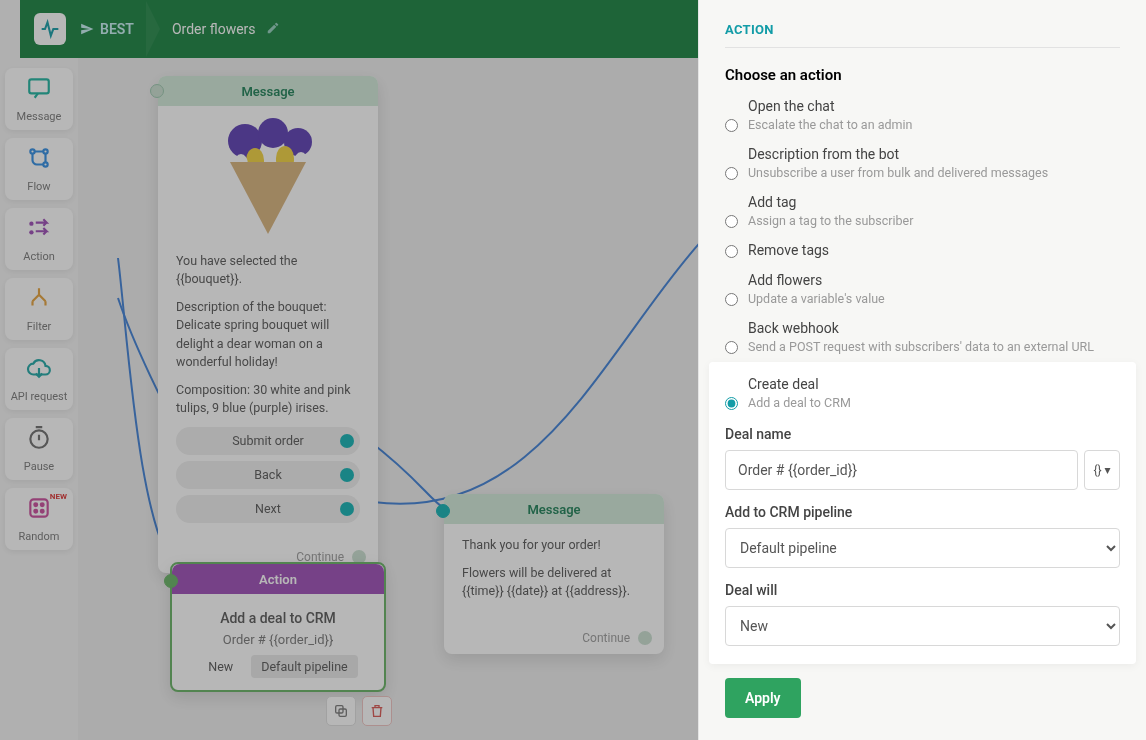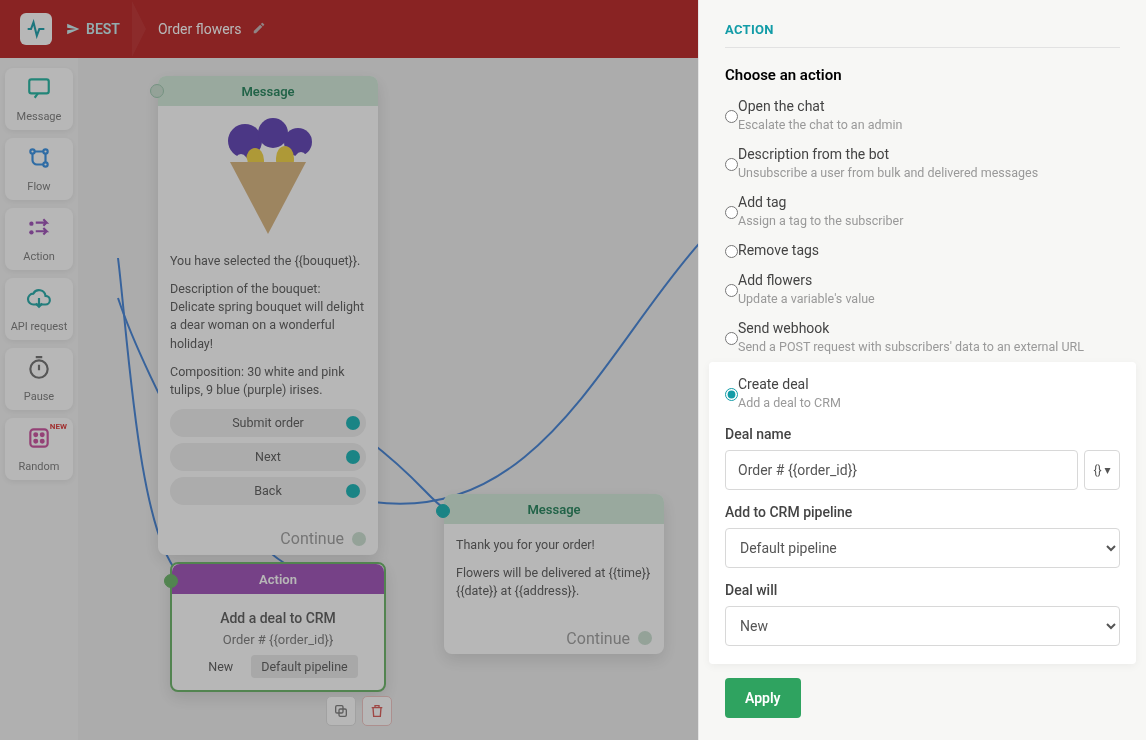--- a/index.html
+++ b/index.html
@@ -1,18 +1,18 @@
 <!DOCTYPE html>
 <html><head>
 <meta charset="utf-8">
 <style>
 * { box-sizing: border-box; margin: 0; padding: 0; font-family: -apple-system, BlinkMacSystemFont, "Segoe UI", Roboto, Arial, sans-serif; }
 body { width: 1146px; height: 740px; overflow: hidden; background: #f5f5f5; position: relative; }
 
-.topbar { height: 58px; background: #b91c1c; display: flex; align-items: center; padding: 0 20px; color: #fff; }
+.topbar { height: 58px; background: #15803d; display: flex; align-items: center; padding: 0 14px; color: #fff; margin-left: 20px; }
 .logo { width: 32px; height: 32px; background: #fff; border-radius: 6px; display: flex; align-items: center; justify-content: center; color:#129ca7; font-weight:bold; }
 .logo svg{width:20px;height:20px}
 .crumb { display: flex; align-items: center; margin-left: 14px; font-size: 14px; font-weight:600; color: #c8f0f3; }
 .crumb svg{width:14px;height:14px;margin-right:6px;fill:#c8f0f3}
 .crumb-sep{width:0;height:0;border-top:28px solid transparent;border-bottom:28px solid transparent;border-left:14px solid rgba(255,255,255,0.06);margin:0 12px}
 .flow-title{font-size:14px;font-weight:400;color:#fff}
 .edit-icon{margin-left:10px;opacity:.7}
 .spacer{flex:1}
 .tb-btn{width:36px;height:36px;background:#0e838c;border-radius:4px;display:flex;align-items:center;justify-content:center;margin-left:6px;color:#fff;cursor:pointer}
 .tb-save{background:#c8e9ec;color:#0e838c;height:36px;padding:0 14px;border-radius:4px 0 0 4px;display:flex;align-items:center;font-weight:600;font-size:14px;margin-left:10px;cursor:pointer}
@@ -34,25 +34,25 @@
 .side-badge{position:absolute;top:4px;right:6px;font-size:8px;color:#d33;font-weight:700}
 
 .canvas{flex:1;position:relative;background:#efefef}
 .canvas svg.wires{position:absolute;inset:0;width:100%;height:100%;pointer-events:none}
 
 .node{position:absolute;background:#fff;border-radius:8px;box-shadow:0 6px 16px rgba(0,0,0,.12);}
 .node .hdr{height:30px;display:flex;align-items:center;justify-content:center;border-radius:8px 8px 0 0;font-weight:600;font-size:13px}
 .node.msg .hdr{background:#d2ead9;color:#1b7f55}
 .node.action{border:2px solid #64b161}
 .node.action .hdr{background:#9c4bb5;color:#fff}
-.node-body{padding:12px 12px;font-size:12.5px;color:#555;line-height:1.45}
+.node-body{padding:12px 18px;font-size:12.5px;color:#555;line-height:1.45}
 .node-body p{margin-bottom:10px}
 .btn-pill{background:#eee;border-radius:16px;height:28px;display:flex;align-items:center;justify-content:center;margin:6px 0;font-size:12.5px;color:#555;position:relative}
 .pill-dot{position:absolute;right:6px;width:14px;height:14px;border-radius:50%;background:#0fb1b3}
-.continue-row{height:32px;display:flex;align-items:center;justify-content:flex-end;padding:0 12px;font-size:16px;color:#9a9a9a}
+.continue-row{height:32px;display:flex;align-items:center;justify-content:flex-end;padding:0 12px;font-size:12px;color:#9a9a9a}
 .cont-dot{width:14px;height:14px;border-radius:50%;background:#c9dfd0;margin-left:8px}
 .in-dot{position:absolute;left:-8px;top:8px;width:14px;height:14px;border-radius:50%;background:#c9dfd0;border:1px solid #9ac7ad}
 .in-dot.blue{background:#0fb1b3;border-color:#0fb1b3}
 .in-dot.green{background:#64b161;border-color:#64b161}
 
 .action-body{padding:16px 14px 12px;text-align:center}
 .action-body .line1{font-size:14px;color:#555;font-weight:500;margin-bottom:6px}
 .action-body .line2{font-size:13px;color:#777;margin-bottom:8px}
 .action-body .chips{display:flex;gap:8px;align-items:center;justify-content:center}
 .chip{background:#e8e8e8;padding:4px 10px;border-radius:4px;font-size:12.5px;color:#555}
@@ -65,21 +65,21 @@
 .bouquet{width:140px;height:120px;margin:8px auto 6px;position:relative}
 .bouquet .cone{position:absolute;bottom:0;left:50%;transform:translateX(-50%);width:0;height:0;border-left:38px solid transparent;border-right:38px solid transparent;border-top:72px solid #d8b27a}
 .bouquet .bloom{position:absolute;border-radius:50%}
 
 .overlay{position:absolute;inset:0;background:rgba(50,50,50,.35);z-index:10}
 
 .panel{position:absolute;top:0;right:0;bottom:0;width:448px;background:#f7f7f5;z-index:20;border-left:1px solid #e4e4e4;display:flex;flex-direction:column}
 .panel-inner{padding:22px 26px 16px;overflow-y:auto;flex:1}
 .panel-title{font-size:13px;font-weight:700;color:#129ca7;letter-spacing:.3px;border-bottom:1px solid #e2e2e2;padding-bottom:10px;margin-bottom:18px}
 .panel-sub{font-size:15px;font-weight:600;color:#000000;margin-bottom:14px}
-.opt{display:flex;margin-bottom:14px;align-items:center}
+.opt{display:flex;gap:10px;margin-bottom:14px;align-items:flex-end}
 .opt input[type=radio]{margin-top:3px;accent-color:#129ca7;cursor:pointer}
 .opt .olabel{font-size:14px;color:#444}
 .opt .odesc{font-size:12.5px;color:#999;margin-top:3px}
 .opt-block{background:#fff;border-radius:4px;padding:14px 16px 18px;margin:-6px -16px 14px -16px;box-shadow:0 2px 8px rgba(0,0,0,.05)}
 .field-label{font-size:14px;color:#444;margin:14px 0 8px;font-weight:500}
 .input-wrap{display:flex;gap:6px}
 .txt-input{flex:1;height:40px;border:1px solid #d8d8d8;border-radius:4px;padding:0 12px;font-size:14px;color:#555}
 .var-btn{width:36px;height:40px;border:1px solid #d8d8d8;border-radius:4px;background:#fff;display:flex;align-items:center;justify-content:center;font-size:12px;color:#555;cursor:pointer}
 .sel{width:100%;height:40px;border:1px solid #d8d8d8;border-radius:4px;padding:0 10px;font-size:14px;color:#555;background:#fff}
 .apply-row{padding:0 26px 22px}
@@ -152,20 +152,26 @@
     </div>
     <div class="side-item">
       <span class="ic purple"><svg width="26" height="26" viewBox="0 0 24 24" fill="currentColor">
             <circle cx="5" cy="8" r="2"></circle>
             <circle cx="5" cy="16" r="2"></circle>
             <path d="M9 7h10l-3-3m3 3-3 3M9 15h10l-3-3m3 3-3 3" stroke="currentColor" stroke-width="2" fill="none"></path>
           </svg></span>
       <span class="lbl">Action</span>
     </div>
     <div class="side-item">
+      <span class="ic orange"><svg width="26" height="26" viewBox="0 0 24 24" fill="none" stroke="currentColor" stroke-width="2">
+            <path d="M12 3v6M12 9l-6 6M12 9l6 6M6 15v4M18 15v4"></path>
+          </svg></span>
+      <span class="lbl">Filter</span>
+    </div>
+    <div class="side-item">
       <span class="ic teal"><svg width="26" height="26" viewBox="0 0 24 24" fill="none" stroke="currentColor" stroke-width="2">
             <path d="M18 18a4 4 0 0 0 0-8 6 6 0 0 0-11.3-2A5 5 0 0 0 7 18h11z"></path>
             <path d="M12 12v8m-3-3 3 3 3-3"></path>
           </svg></span>
       <span class="lbl">API request</span>
     </div>
     <div class="side-item">
       <span class="ic gray"><svg width="26" height="26" viewBox="0 0 24 24" fill="none" stroke="currentColor" stroke-width="2">
             <circle cx="12" cy="13" r="8"></circle>
             <path d="M12 9v5M9 2h6"></path>
@@ -208,25 +214,25 @@
       </div>
       <div class="node-body">
         <p>You have selected the {{bouquet}}.</p>
         <p>Description of the bouquet: Delicate spring bouquet will delight a dear woman on a wonderful holiday!</p>
         <p>Composition: 30 white and pink tulips, 9 blue (purple) irises.</p>
         <div class="btn-pill">
             <span>Submit order</span>
             <span class="pill-dot"></span>
           </div>
         <div class="btn-pill">
-            <span>Next</span>
+            <span>Back</span>
             <span class="pill-dot"></span>
           </div>
         <div class="btn-pill">
-            <span>Back</span>
+            <span>Next</span>
             <span class="pill-dot"></span>
           </div>
       </div>
       <div class="continue-row">
         <span>Continue</span>
         <span class="cont-dot"></span>
       </div>
     </div>
 
     <div class="node msg" style="left:366px;top:436px;width:220px">
@@ -309,21 +315,21 @@
     <label class="opt">
       <input type="radio" name="act" style="">
       <div>
         <div class="olabel">Add flowers</div>
         <div class="odesc">Update a variable's value</div>
       </div>
     </label>
     <label class="opt">
       <input type="radio" name="act" style="">
       <div>
-        <div class="olabel">Send webhook</div>
+        <div class="olabel">Back webhook</div>
         <div class="odesc">Send a POST request with subscribers' data to an external URL</div>
       </div>
     </label>
 
     <div class="opt-block">
       <label class="opt" style="margin-bottom:16px">
         <input type="radio" name="act" checked="" style="">
         <div>
           <div class="olabel">Create deal</div>
           <div class="odesc">Add a deal to CRM</div>

